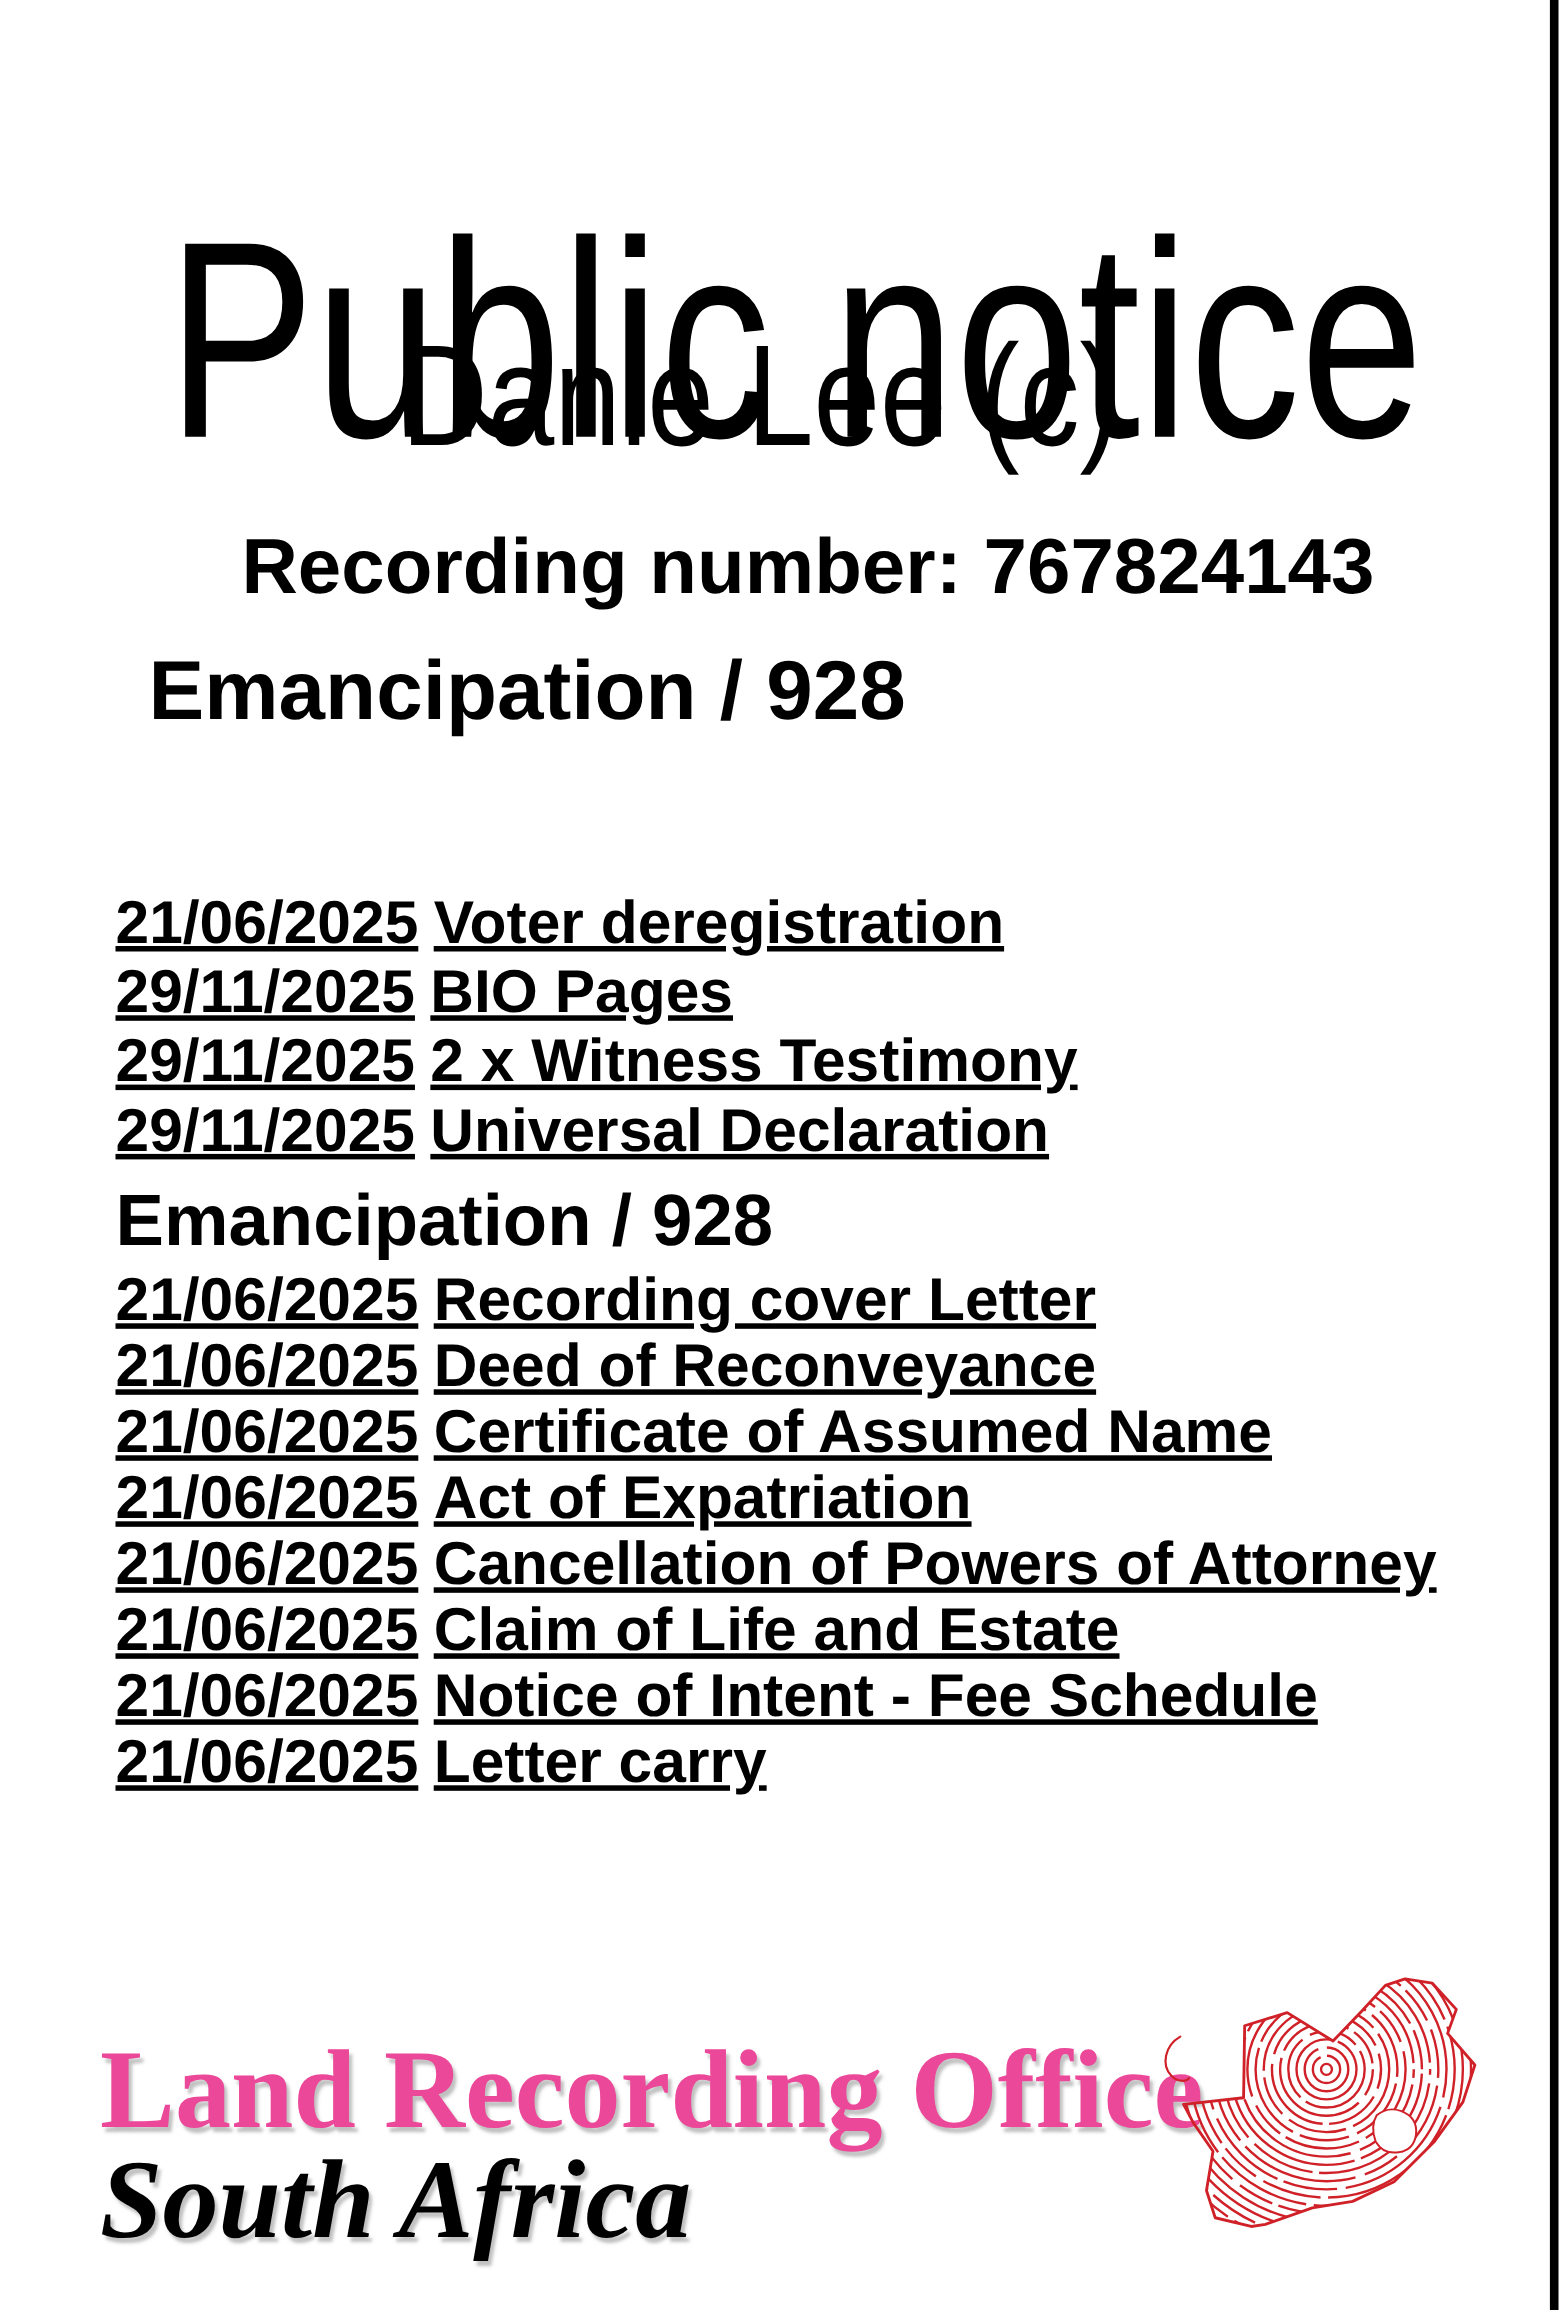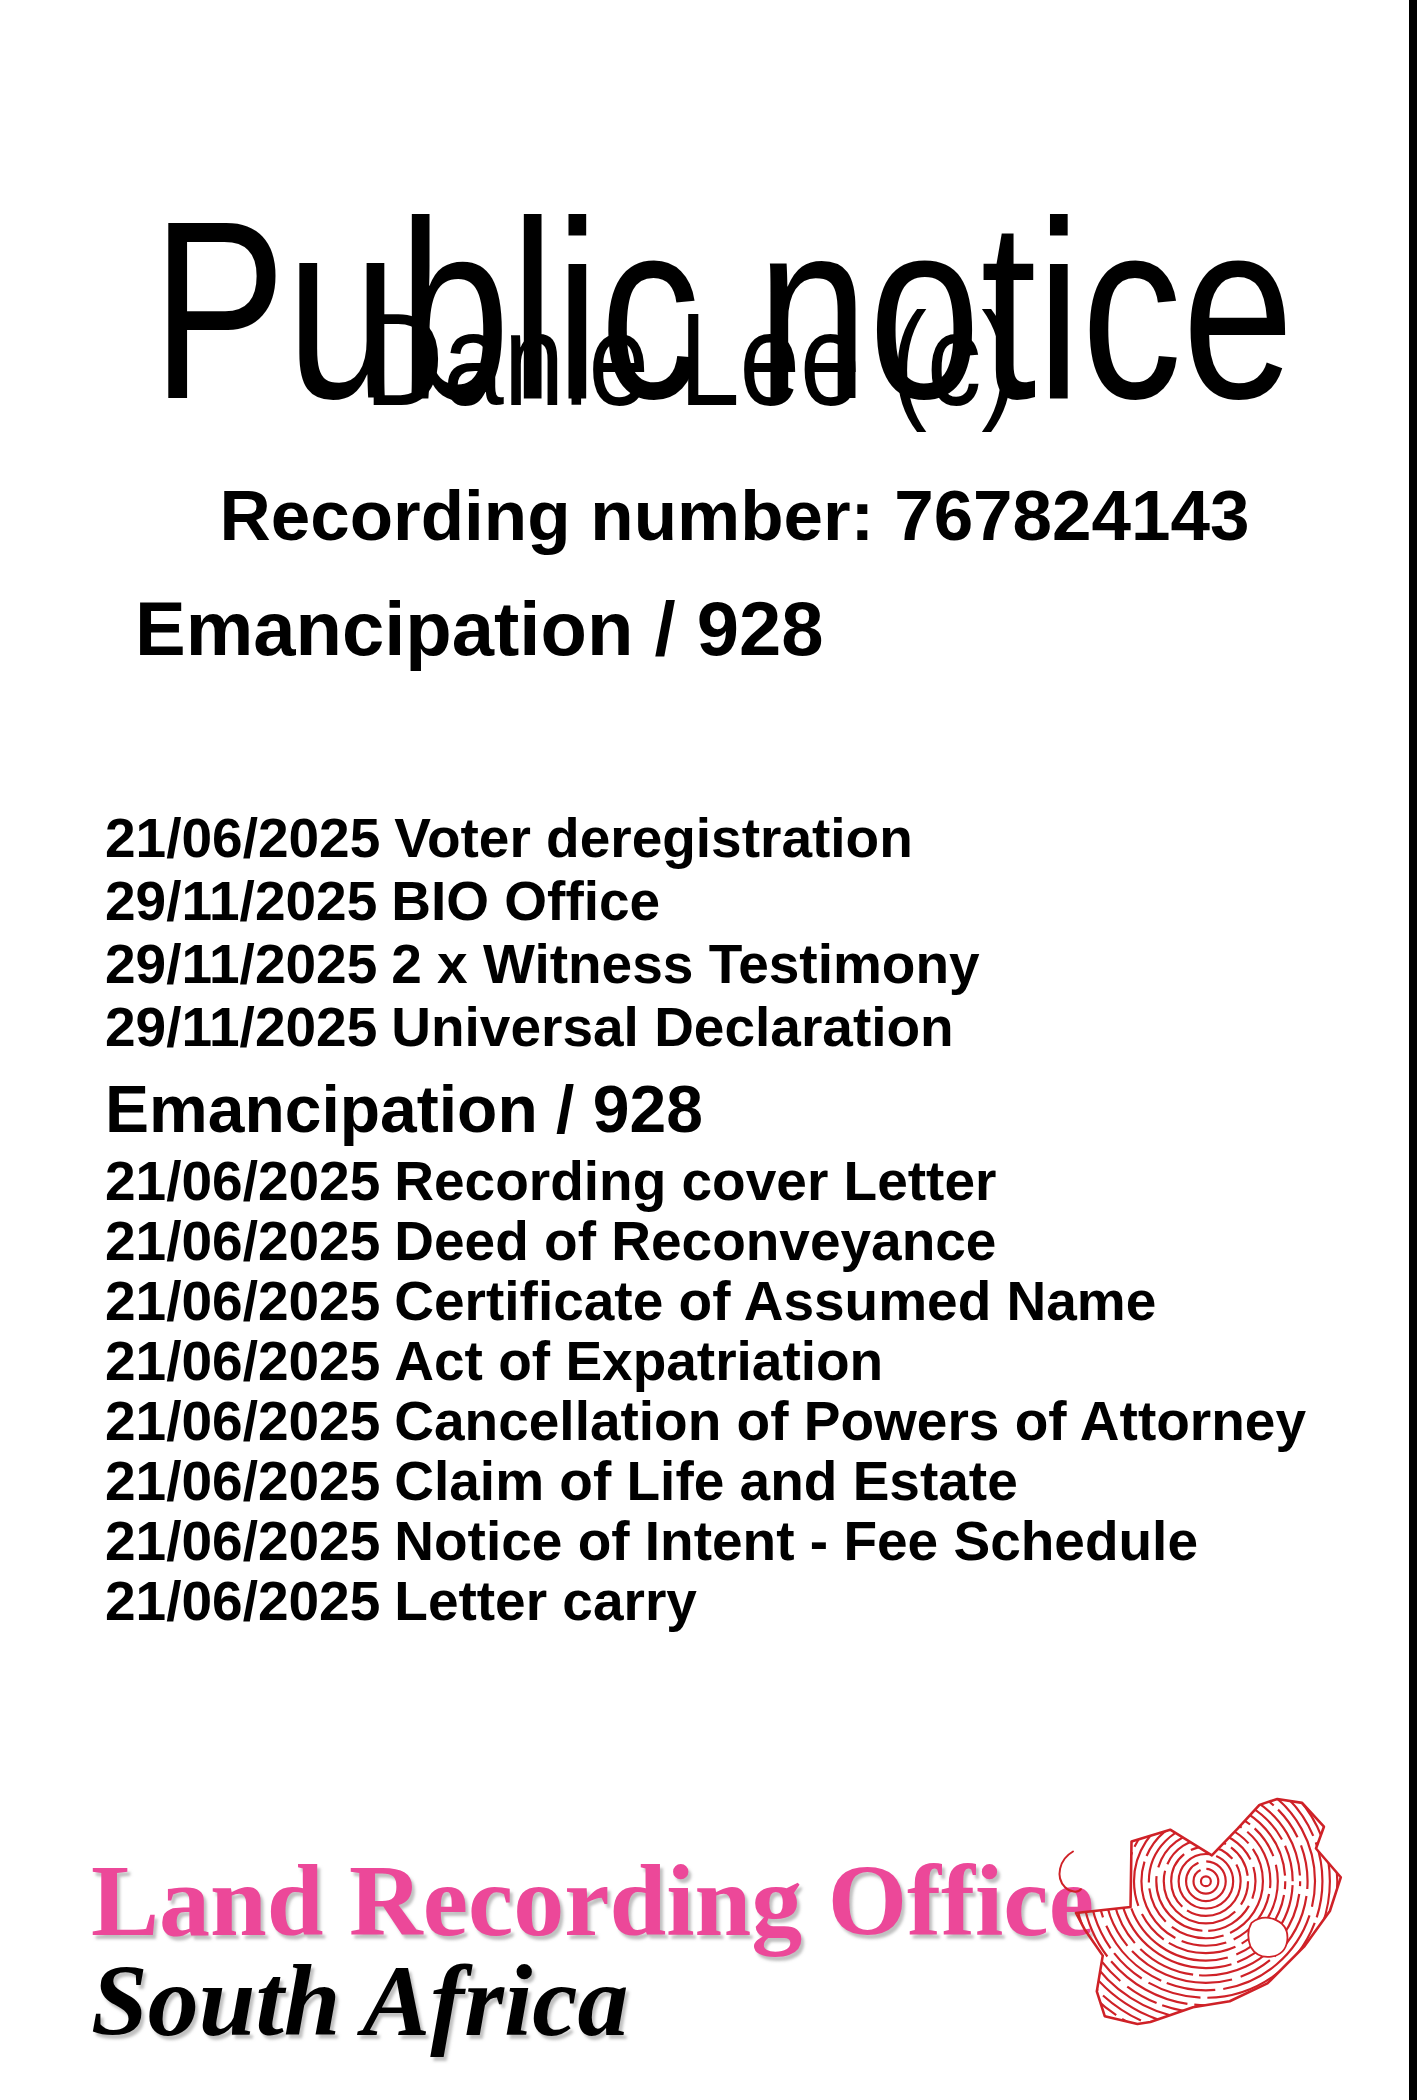--- a/index.html
+++ b/index.html
@@ -40,21 +40,21 @@
     font-size:76px;line-height:89px;font-weight:700;white-space:nowrap;
   }
   .heading-sub{
     position:absolute;top:1076px;left:105px;
     font-size:66px;line-height:1;font-weight:700;white-space:nowrap;
   }
   
   .items{position:absolute;left:105px;font-weight:700;font-size:55px;}
   .items-1{top:807px;line-height:63px;}
   .items-2{top:1151px;line-height:60px;}
-  .item-row{white-space:nowrap;}
+  .item-row{white-space:nowrap;text-decoration:underline;}
   .item-row .date{margin-right:14px;}
   
   .footer-org{
     position:absolute;top:1850px;left:91px;
     font-family:Liberation Serif, serif;
     font-size:102px;line-height:1;font-weight:700;white-space:nowrap;
     color:#ec4899;
     text-shadow:3px 4px 3px rgba(140,140,140,0.55);
   }
   .footer-country{
@@ -84,21 +84,21 @@
   <div class="recording"><span class="lbl">Recording number:</span><span>767824143</span></div>
 
   <div class="heading-main">
     <div>Emancipation / 928</div>
   </div>
 
   <div class="items items-1">
 
       <div class="item-row"><span class="date">21/06/2025</span><span class="txt">Voter deregistration</span></div>
 
-      <div class="item-row"><span class="date">29/11/2025</span><span class="txt">BIO Office</span></div>
+      <div class="item-row"><span class="date">29/11/2025</span><span class="txt">BIO Pages</span></div>
 
       <div class="item-row"><span class="date">29/11/2025</span><span class="txt">2 x Witness Testimony</span></div>
 
       <div class="item-row"><span class="date">29/11/2025</span><span class="txt">Universal Declaration</span></div>
     </div>
 
   <div class="heading-sub">
     <div>Emancipation / 928</div>
   </div>
 

